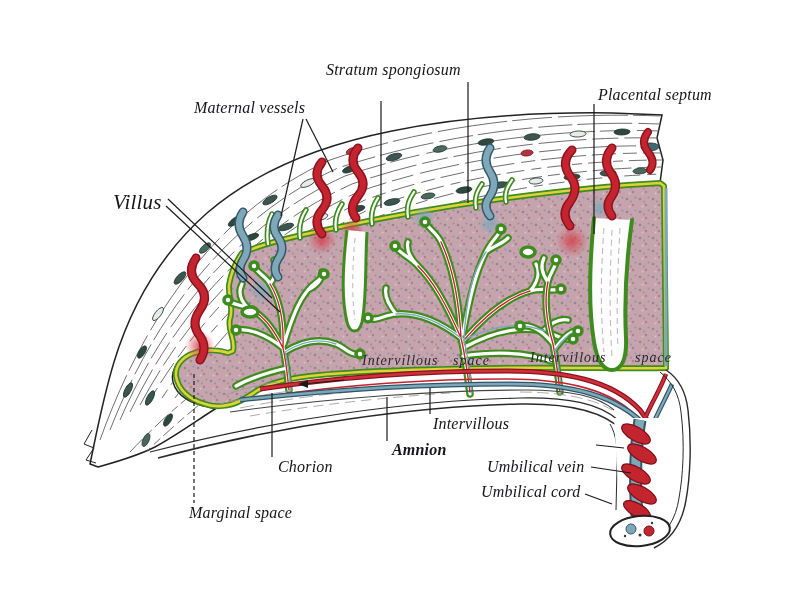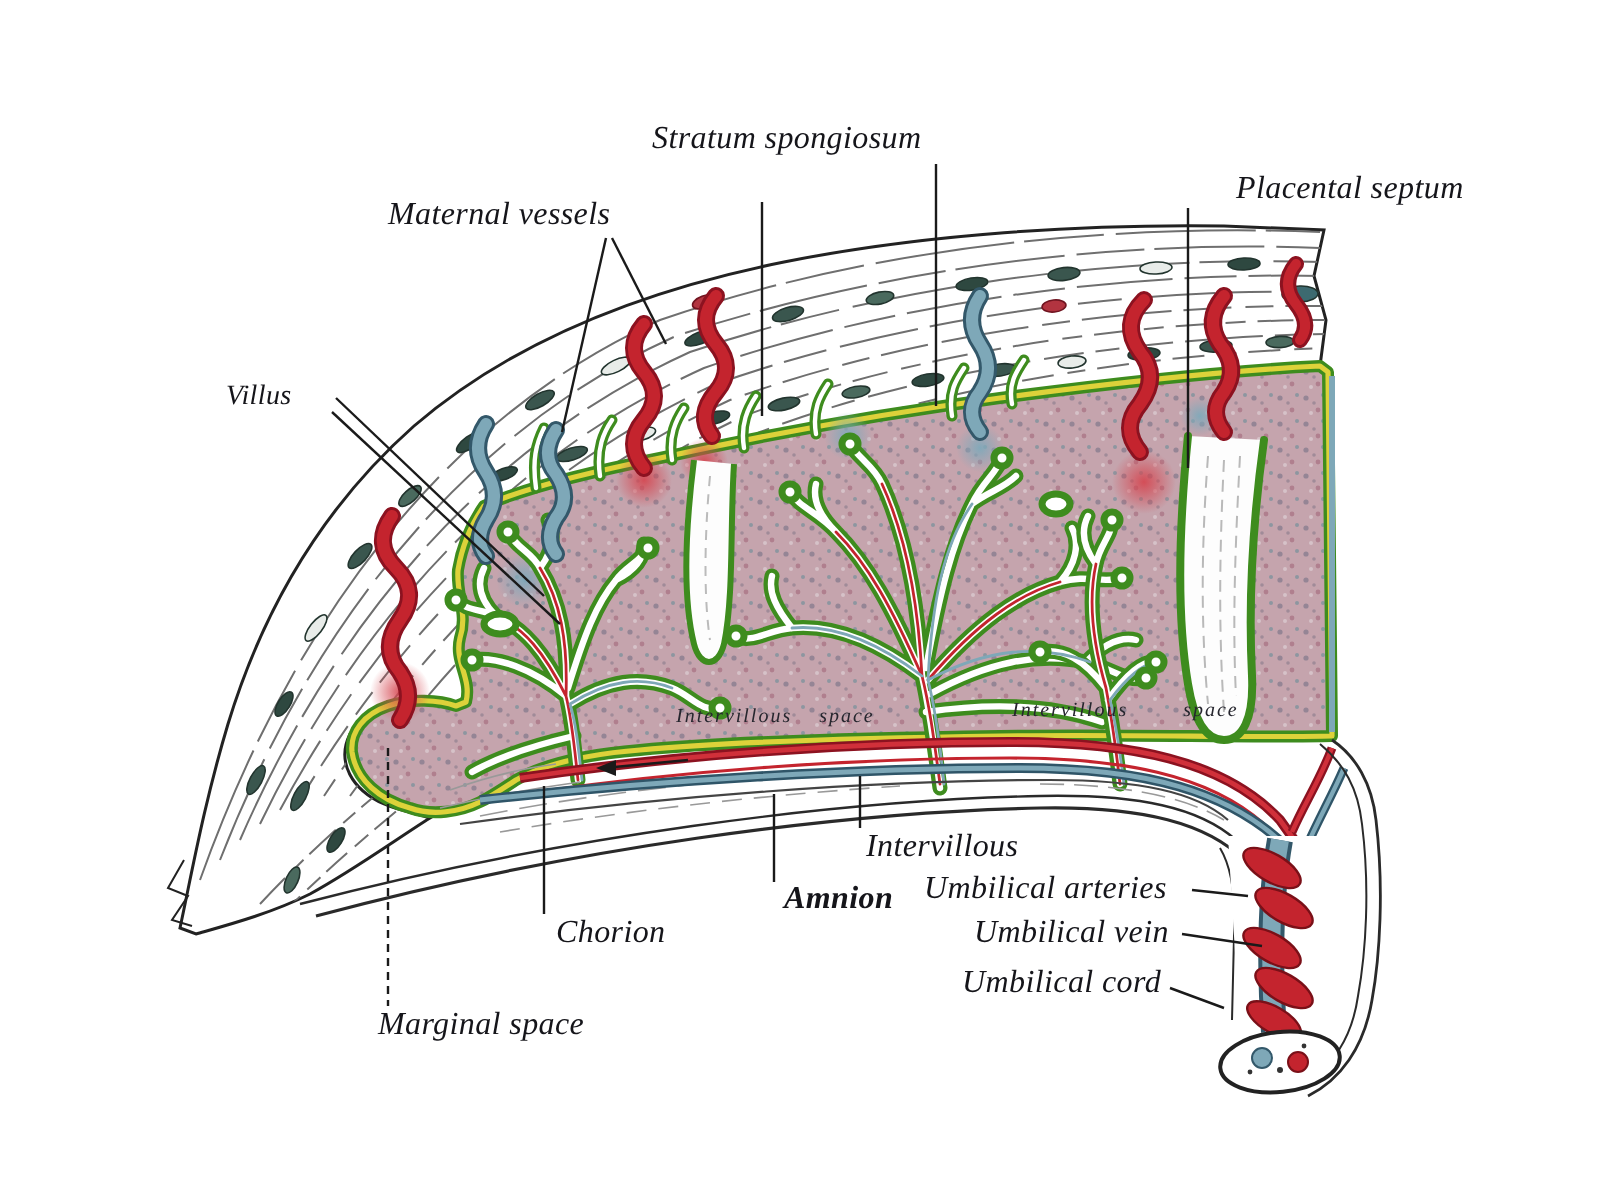--- a/index.html
+++ b/index.html
@@ -1,21 +1,21 @@
 <!DOCTYPE html>
 <html><head>
 <meta charset="utf-8">
 <style>
   html,body{margin:0;padding:0;background:#fff;}
   #stage{position:relative;width:800px;height:600px;background:#fff;overflow:hidden;
          font-family:"Liberation Serif","DejaVu Serif",serif;}
   #art{position:absolute;left:0;top:0;}
   .label{position:absolute;font-style:italic;font-size:16px;color:#15151a;
          white-space:nowrap;letter-spacing:.2px;line-height:1;}
-  .lbl-sm{font-size:10px;color:#26262e;letter-spacing:1px;}
+  .lbl-sm{font-size:14px;color:#26262e;letter-spacing:1px;margin-left:24px;}
   .ws10{word-spacing:10px;}
   .ws24{word-spacing:24px;}
   .bold6{font-weight:600;}
 </style>
 </head>
 <body>
 
 <div id="stage">
 
 <svg id="art" width="800" height="600" viewBox="0 0 800 600">
@@ -269,25 +269,24 @@
     <path d="M596,445 L624,448"></path>
     <path d="M591,467 L631,473"></path>
     <path d="M585,494 L612,504"></path>
     <path d="M344,380 L302,384"></path>
     <polygon points="298,384 308,380 308,388" fill="#1a1a1a" stroke="none"></polygon>
   </g>
 </svg>
 
 <div class="label" style="left:326px;top:62px;">Stratum spongiosum</div>
 <div class="label" style="left:194px;top:100px;">Maternal vessels</div>
-<div class="label" style="left:598px;top:87px;margin-left:20px;">Placental septum</div>
-<div class="label" style="left:113px;top:192px;font-size:14px;">Villus</div>
+<div class="label" style="left:598px;top:87px;">Placental septum</div>
+<div class="label" style="left:113px;top:192px;font-size:21px;">Villus</div>
 <div class="label lbl-sm ws10" style="left:338px;top:354px;">Intervillous space</div>
 <div class="label lbl-sm ws24" style="left:506px;top:351px;">Intervillous space</div>
 <div class="label" style="left:433px;top:416px;">Intervillous</div>
 <div class="label bold6" style="left:392px;top:442px;font-family:Liberation Serif, serif;">Amnion</div>
-<div class="label" style="left:462px;top:437px;">Umbilical arteries</div>
 <div class="label" style="left:487px;top:459px;">Umbilical vein</div>
 <div class="label" style="left:481px;top:484px;">Umbilical cord</div>
 <div class="label" style="left:278px;top:459px;">Chorion</div>
 <div class="label" style="left:189px;top:505px;">Marginal space</div>
 
 </div>
 
 </body></html>

